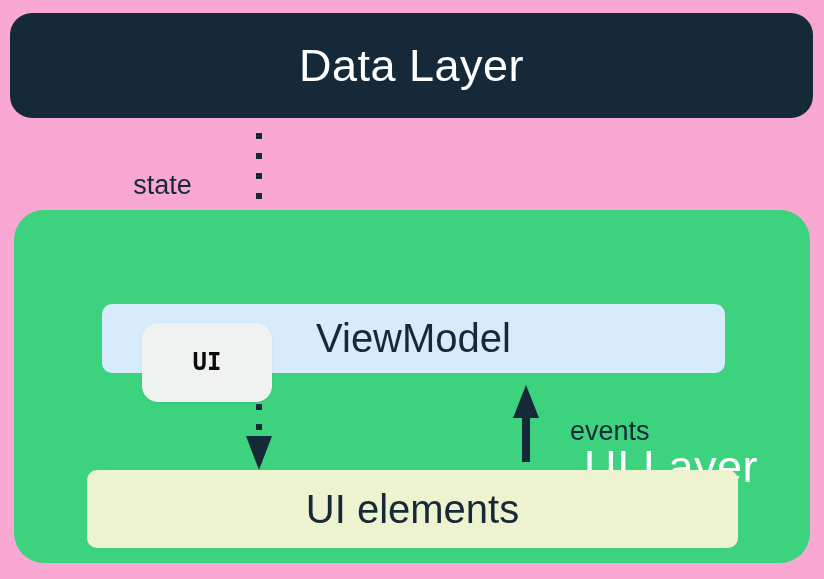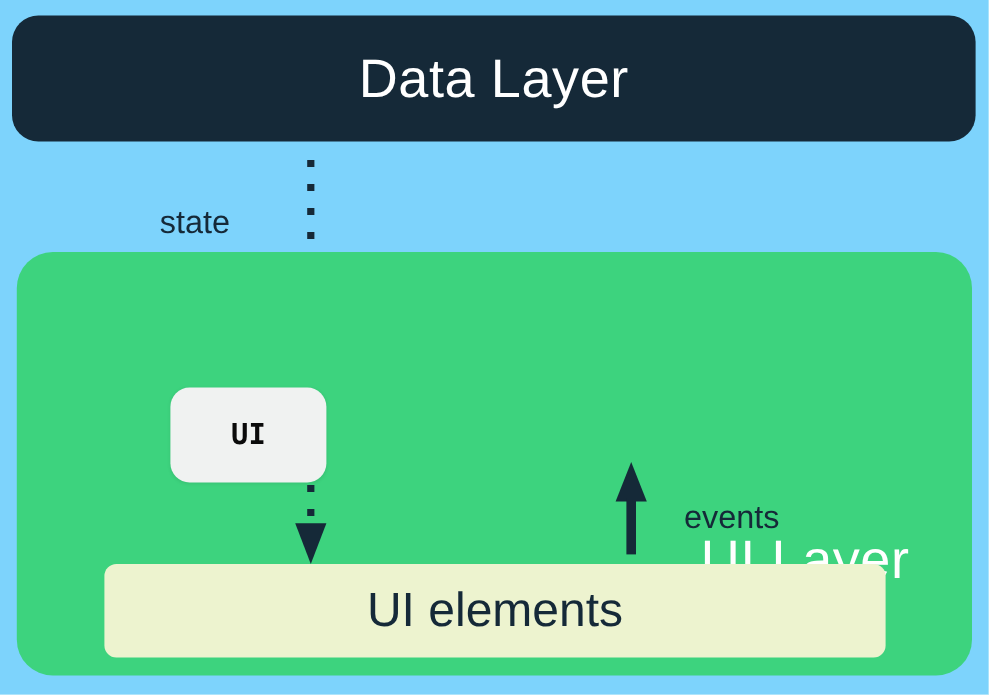--- a/index.html
+++ b/index.html
@@ -1,17 +1,17 @@
 <!DOCTYPE html>
 <html><head>
 <meta charset="utf-8">
 <style>
   html,body{margin:0;padding:0;background:#ffffff;}
   .canvas{
-    position:relative;width:824px;height:579px;background:#7dd3fc;overflow:hidden;
+    position:relative;width:824px;height:579px;background:#f9a8d4;overflow:hidden;
     font-family:"Liberation Sans", sans-serif;
   }
   
   .data-layer{
     position:absolute;left:10px;top:13px;width:803px;height:105px;
     background:#152938;border-radius:22px;
     display:flex;align-items:center;justify-content:center;
   }
   .data-layer-label{color:#ffffff;font-size:45px;font-weight:500;letter-spacing:0.5px;}
   .ui-layer{
@@ -87,20 +87,23 @@
     <br>
     <span>state</span>
   </div>
 
   <div class="dotted-line seg1"></div>
   <div class="arrowhead-down seg1"></div>
 
   <div class="ui-layer">
     <span class="ui-layer-label">UI Layer</span>
 
+    <div class="viewmodel">
+      <span class="viewmodel-label">ViewModel</span>
+    </div>
 
     <div class="ui-state-badge">
       <span>UI</span>
     </div>
 
     <div class="ui-elements">
       <span class="ui-elements-label">UI elements</span>
     </div>
   </div>
 

